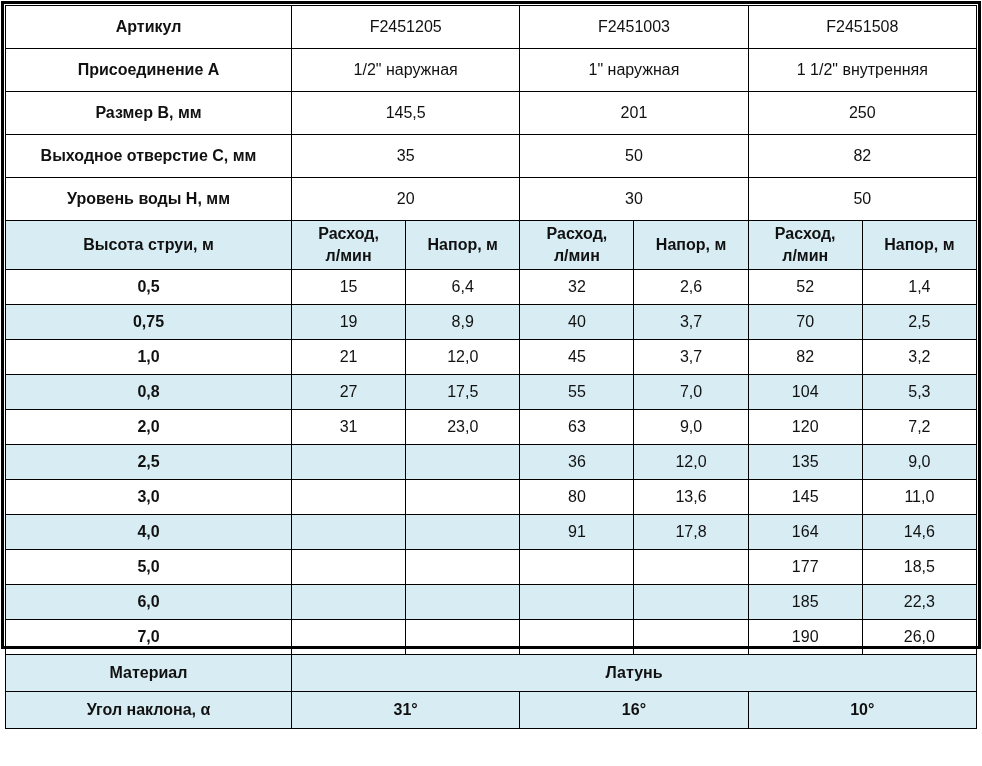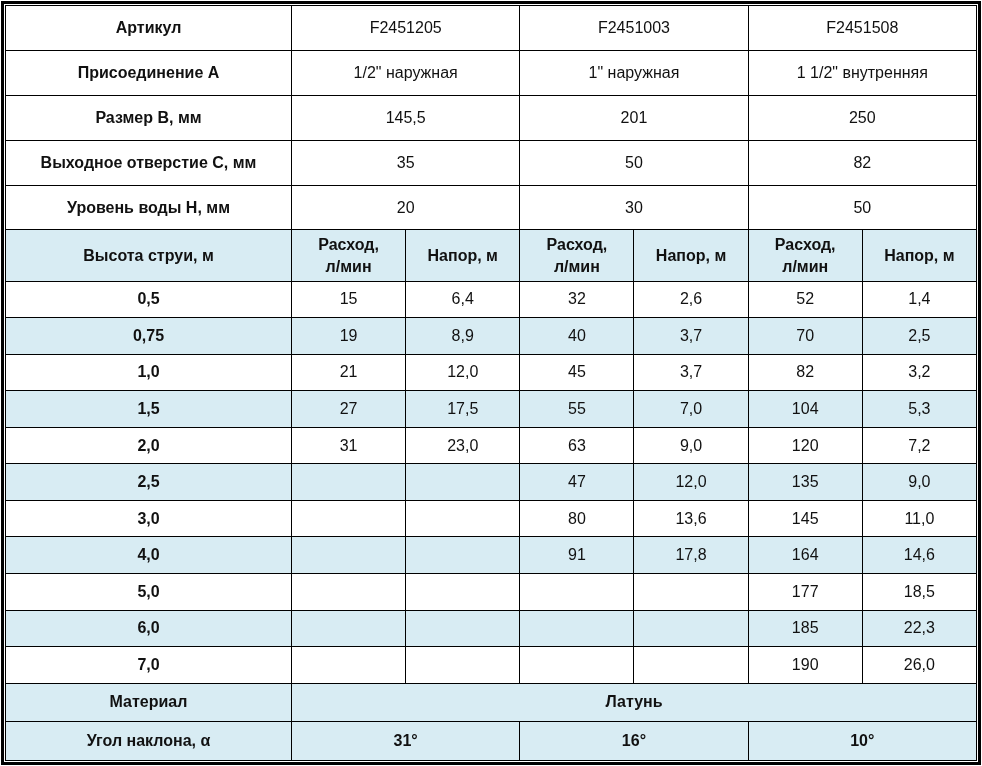--- a/index.html
+++ b/index.html
@@ -4,21 +4,21 @@
 <style>
   html, body {
     margin: 0; padding: 0;
     width: 982px; height: 766px;
     background: #ffffff;
     font-family: "Liberation Sans", sans-serif;
   }
   .frame {
     position: absolute;
     top: 1px; left: 1px;
-    width: 980px; height: 764px;
+    width: 980px; height: 648px;
     box-sizing: border-box;
     border: 3px solid #000;
     padding: 1px;
     background: #fff;
   }
   table.spec {
     border-collapse: collapse;
     table-layout: fixed;
     width: 100%; height: 100%;
   }
@@ -126,42 +126,42 @@
         <tr class="jet-row">
     <td class="lbl">1,0</td>
     <td>21</td>
     <td>12,0</td>
     <td>45</td>
     <td>3,7</td>
     <td>82</td>
     <td>3,2</td>
   </tr>
         <tr class="jet-row blue-bg">
-    <td class="lbl">1,5</td>
+    <td class="lbl">0,8</td>
     <td>27</td>
     <td>17,5</td>
     <td>55</td>
     <td>7,0</td>
     <td>104</td>
     <td>5,3</td>
   </tr>
         <tr class="jet-row">
     <td class="lbl">2,0</td>
     <td>31</td>
     <td>23,0</td>
     <td>63</td>
     <td>9,0</td>
     <td>120</td>
     <td>7,2</td>
   </tr>
         <tr class="jet-row blue-bg">
     <td class="lbl">2,5</td>
     <td></td>
     <td></td>
-    <td>47</td>
+    <td>36</td>
     <td>12,0</td>
     <td>135</td>
     <td>9,0</td>
   </tr>
         <tr class="jet-row">
     <td class="lbl">3,0</td>
     <td></td>
     <td></td>
     <td>80</td>
     <td>13,6</td>

